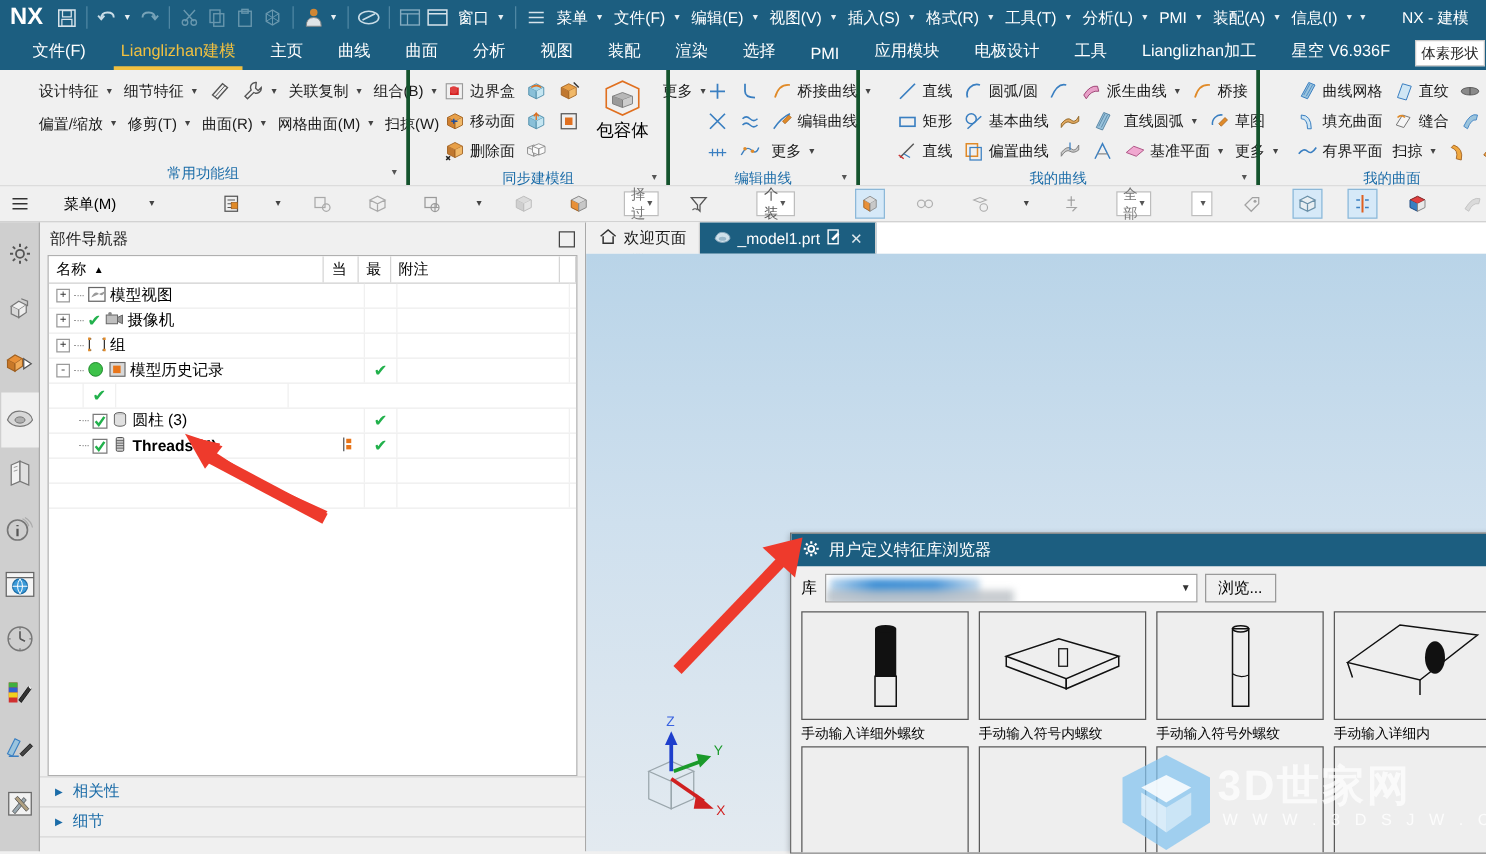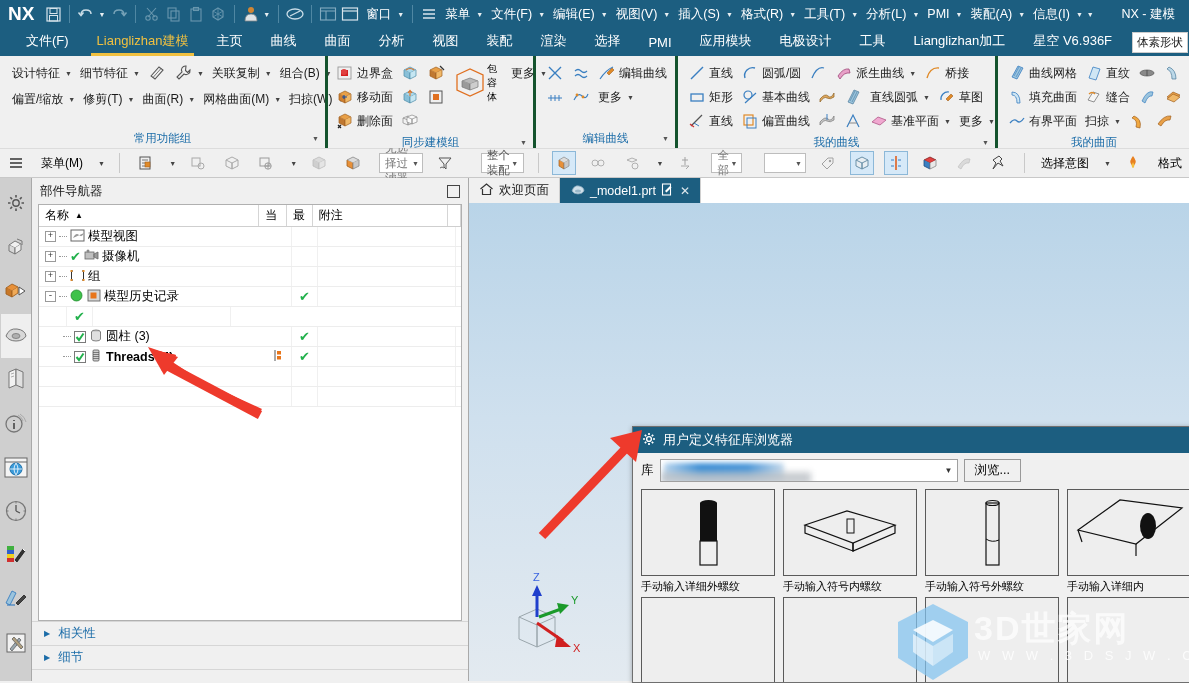--- a/index.html
+++ b/index.html
@@ -47,45 +47,45 @@
     padding:2px 4px; margin:0 0 3px 6px; border:1px solid #ccc;
   }
 
   
   .ribbon {
     height:92px; background:#f0f0f0; display:flex;
     border-bottom:0; position:relative;
   }
   .rgroup { display:flex; flex-direction:column; position:relative; padding:3px 0 0 0; }
   .rgroup + .rgroup { border-left:3px solid #14532d; }
-  .rgroup-body { flex:1; display:flex; padding:2px 4px; }
+  .rgroup-body { flex:1; display:flex; padding:2px 4px;margin-left:19px; }
   .rgroup-label {
     height:20px; font-size:11.5px; color:#1b6ca8; text-align:center;
     display:flex; align-items:center; justify-content:center; gap:6px;
     position:relative;
   }
   .rgroup-label .gcaret { position:absolute; right:6px; font-size:7px; color:#555; }
   .rcol { display:flex; flex-direction:column; justify-content:flex-start; }
   .ritem {
     display:flex; align-items:center; gap:3px; height:24px; padding:0 4px;
     font-size:12px; color:#1a1a1a; white-space:nowrap; cursor:default;
   }
   .ricon { width:18px; height:18px; display:inline-block; flex:0 0 18px; }
   .ricon svg { display:block; }
   .caret { font-size:7px; color:#444; padding-left:2px; }
   .rbig {
-    display:flex; flex-direction:row; align-items:center; justify-content:flex-end;
-    width:56px; font-size:10px; padding:1px 2px; cursor:default;
+    display:flex; flex-direction:column; align-items:center; justify-content:flex-end;
+    width:56px; font-size:14px; padding:1px 2px; cursor:default;
   }
   .rbig .bi { width:34px; height:34px; }
 
   
   .selbar {
     height:30px; background:#f0f0f0; display:flex; align-items:center;
-    padding:0 4px; gap:10px; border-top:1px solid #dcdcdc; border-bottom:1px solid #c8c8c8;
+    padding:0 4px; gap:20px; border-top:1px solid #dcdcdc; border-bottom:1px solid #c8c8c8;
   }
   .sb-btn {
     height:24px; min-width:24px; display:flex; align-items:center; justify-content:center;
     padding:0 2px; cursor:default;
   }
   .sb-btn.active { background:#d6e9f8; border:1px solid #8cb8d8; }
   .sb-txt { font-size:12px; padding:0 3px; white-space:nowrap; }
   .sb-sep { width:1px; height:20px; background:#c9c9c9; margin:0 4px; }
   .sb-combo {
     height:20px; border:1px solid #bdbdbd; background:#fff; display:flex;
@@ -541,20 +541,45 @@
       <span class="gcaret">▼</span>
     </div>
   </div>
 
   <div class="rgroup" style="width:152px">
     <div class="rgroup-body" style="flex-direction:column; padding-left:6px;">
       <div style="display:flex">
         <div class="ritem">
             <span class="ricon">
               <svg width="18" height="18" viewBox="0 0 18 18">
+                <path d="M9 3 v12 M3 9 h12" stroke="#3a7fc1" stroke-width="1.4"></path>
+              </svg>
+            </span>
+          </div>
+        <div class="ritem">
+            <span class="ricon">
+              <svg width="18" height="18" viewBox="0 0 18 18">
+                <path d="M5 3 v6 q0 5 8 5" fill="none" stroke="#3a7fc1" stroke-width="1.4"></path>
+              </svg>
+            </span>
+          </div>
+        <div class="ritem">
+          <span class="ricon">
+              <svg width="18" height="18" viewBox="0 0 18 18">
+                <path d="M3 14 q3 -11 12 -10" fill="none" stroke="#e08a28" stroke-width="1.4"></path>
+              </svg>
+            </span>
+          <span>桥接曲线</span>
+            <span class="caret">▼</span>
+        </div>
+      </div>
+      <div style="display:flex">
+        <div class="ritem">
+            <span class="ricon">
+              <svg width="18" height="18" viewBox="0 0 18 18">
                 <path d="M3 3 L15 15 M15 3 L3 15" stroke="#3a7fc1" stroke-width="1.4"></path>
               </svg>
             </span>
           </div>
         <div class="ritem">
             <span class="ricon">
               <svg width="18" height="18" viewBox="0 0 18 18">
                 <path d="M3 7 q3 -3 6 0 t6 0 M3 12 q3 -3 6 0 t6 0" fill="none" stroke="#3a7fc1" stroke-width="1.2"></path>
               </svg>
             </span>

